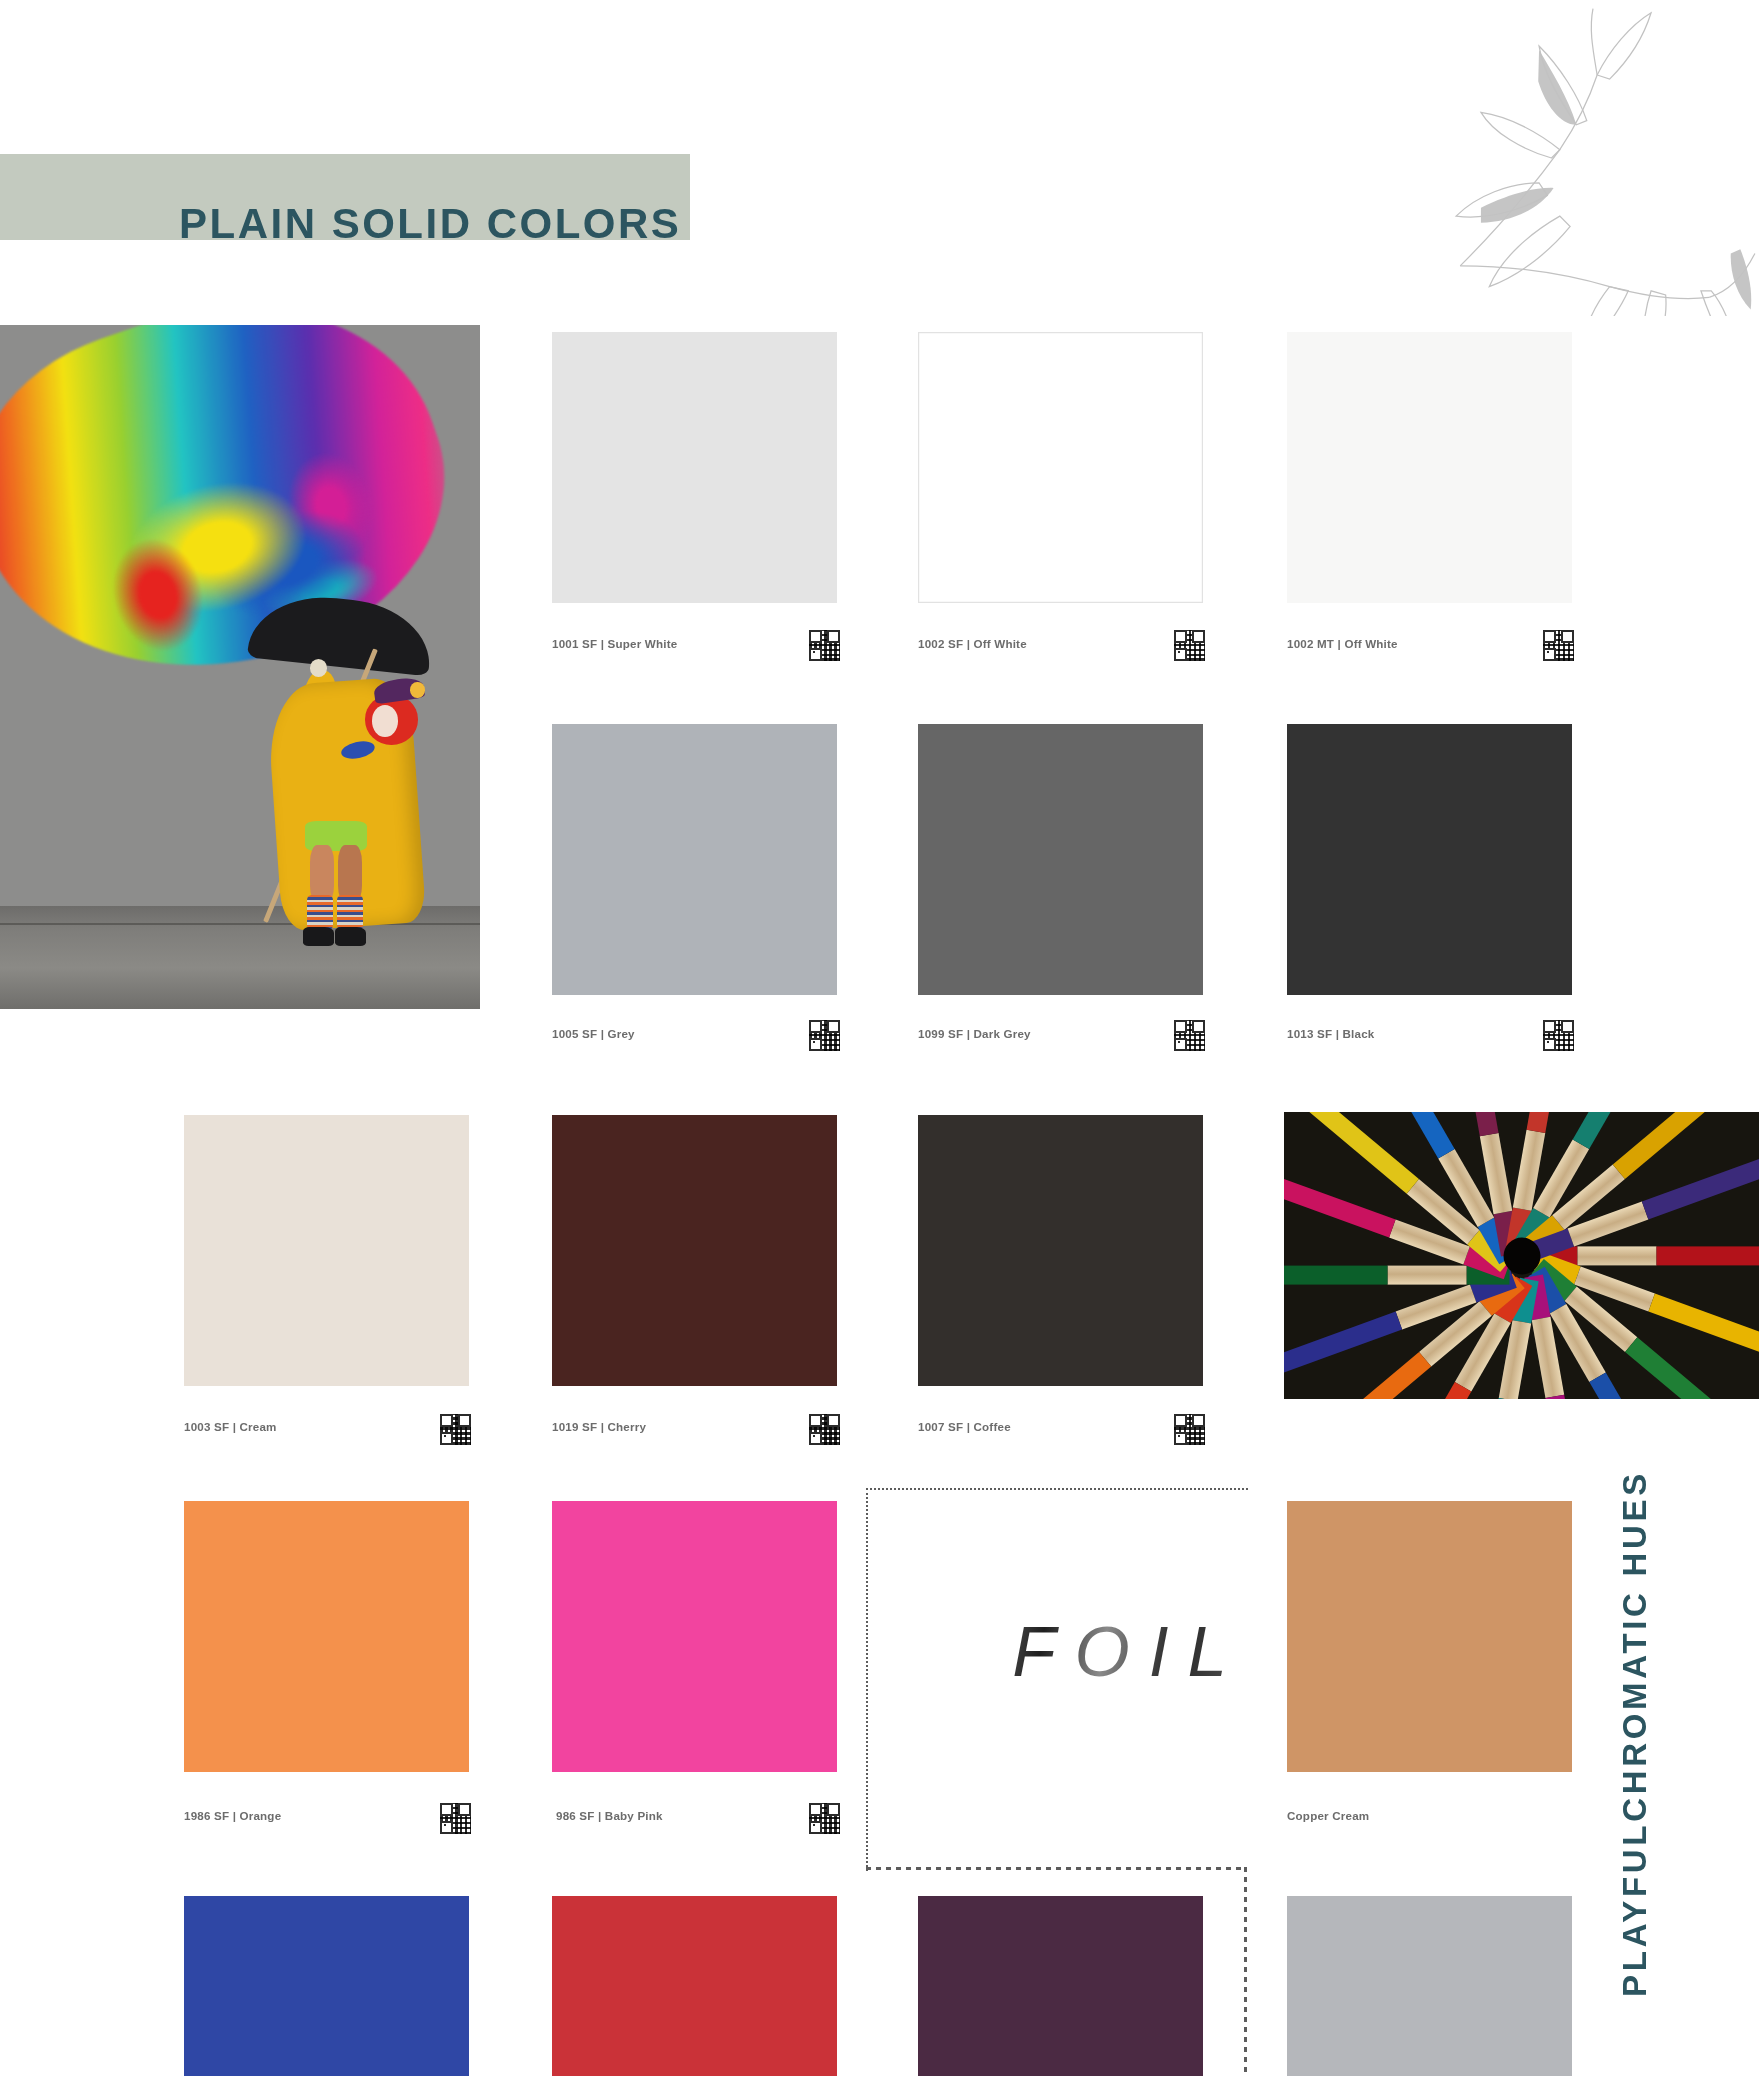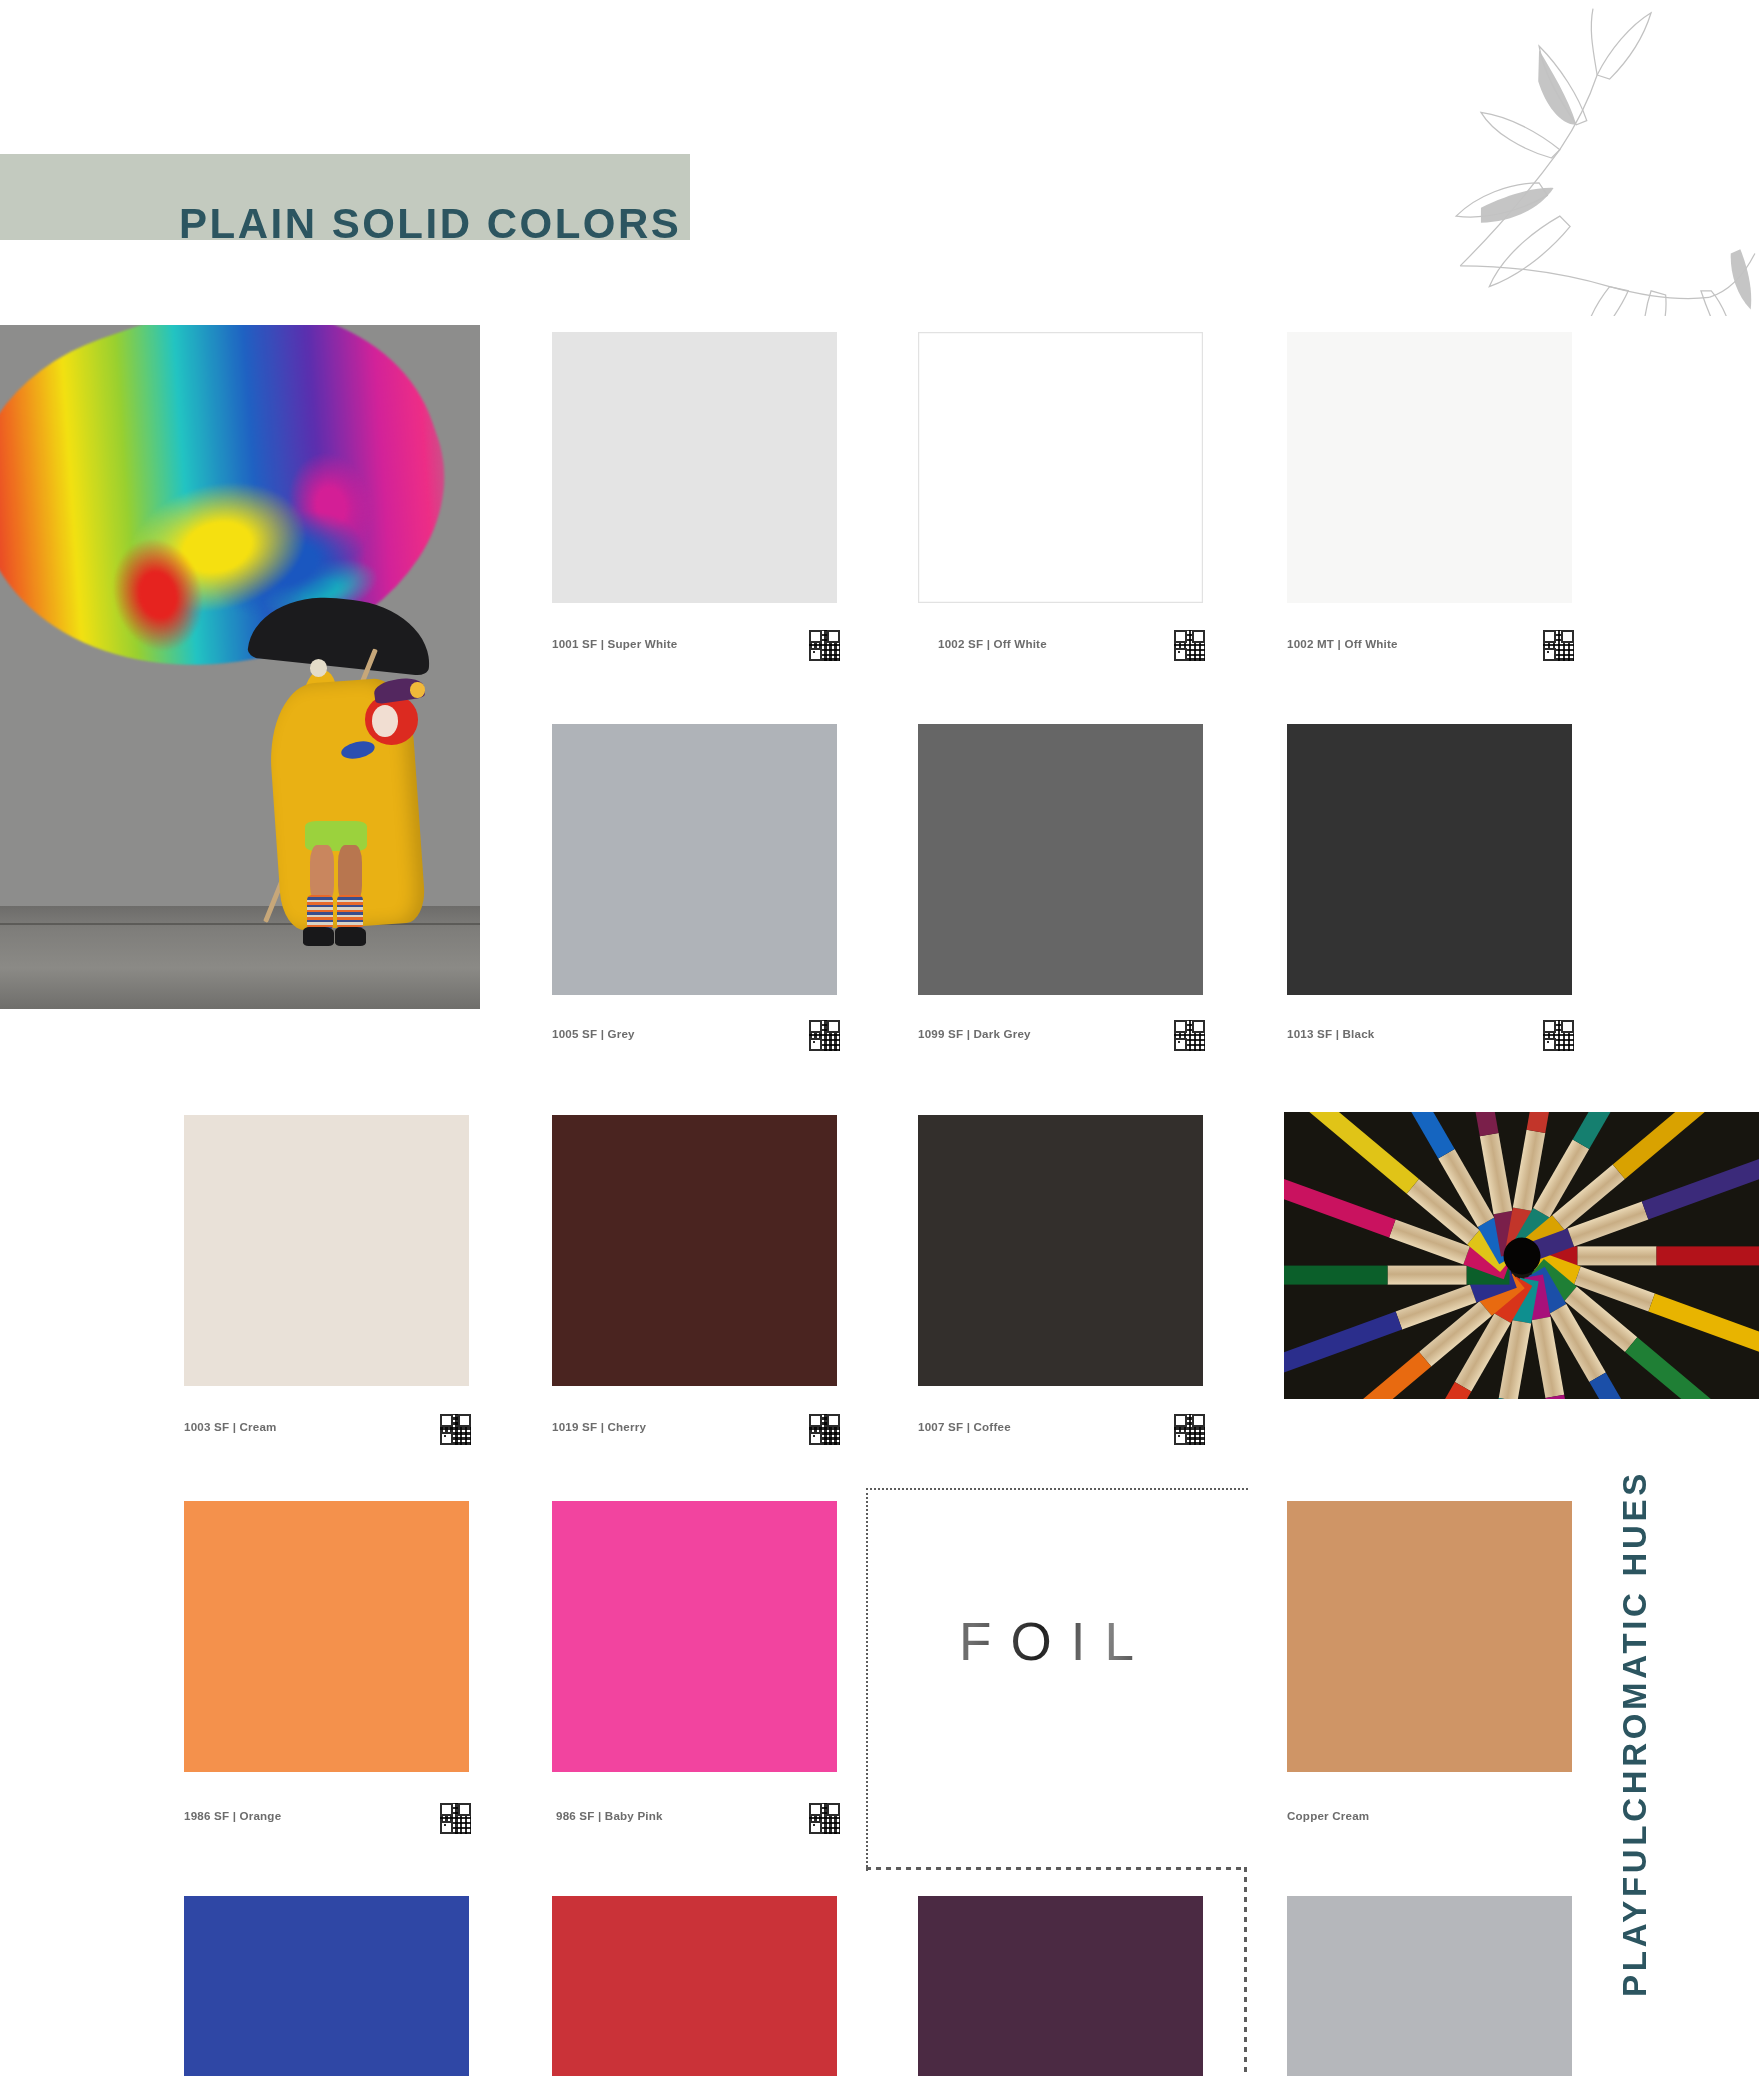--- a/index.html
+++ b/index.html
@@ -150,26 +150,27 @@
     background-image:linear-gradient(90deg,#5c5c5c 50%,transparent 0);
     background-size:10px 2.5px;
   }
   #foil-panel-r{
     position:absolute;left:1244px;top:1867px;width:2.5px;height:394px;
     background-image:linear-gradient(180deg,#5c5c5c 50%,transparent 0);
     background-size:2.5px 10px;
   }
   #foil-word{
     position:absolute;left:866px;top:1611px;width:380px;
-    text-align:center;font-size:53px;letter-spacing:19px;
+    text-align:right;font-size:71px;letter-spacing:19px;
     font-weight:300;color:#3b3b3b;
     background:linear-gradient(100deg,#2e2e2e 0%,#6f6f6f 28%,#1f1f1f 46%,#8a8a8a 62%,#262626 80%,#555 100%);
     -webkit-background-clip:text;background-clip:text;
     -webkit-text-fill-color:transparent;
     font-family:"Liberation Sans",sans-serif;
+    font-style:italic;
   }
 
   
   #vertical-title{
     position:absolute;left:1616px;top:1470px;
     transform-origin:left top;transform:rotate(-90deg) translate(-100%,0);
     font-size:33px;font-weight:bold;letter-spacing:3.7px;
     color:#2c5560;white-space:nowrap;
   }
 </style>
@@ -324,21 +325,21 @@
   <div class="pc-hub"></div>
 </div>
 
 <div id="swatch-grid">
     <div class="swatch" style="left: 552px; top: 332px; width: 285px; height: 271px; background: rgb(228, 228, 228);"></div>
     <div class="swatch-label" style="left: 552px; top: 637px;">1001 SF | Super White</div>
     <div class="qr" style="left: 809px; top: 630px;">
       <i></i>
     </div>
     <div class="swatch" style="left: 918px; top: 332px; width: 285px; height: 271px; background: rgb(255, 255, 255); box-shadow: rgb(226, 226, 226) 0px 0px 0px 1.2px inset;"></div>
-    <div class="swatch-label" style="left: 918px; top: 637px; margin-left: 20px;">1002 SF | Off White</div>
+    <div class="swatch-label" style="left: 918px; top: 637px;">1002 SF | Off White</div>
     <div class="qr" style="left: 1174px; top: 630px;">
       <i></i>
     </div>
     <div class="swatch" style="left: 1287px; top: 332px; width: 285px; height: 271px; background: rgb(247, 247, 246);"></div>
     <div class="swatch-label" style="left: 1287px; top: 637px;">1002 MT | Off White</div>
     <div class="qr" style="left: 1543px; top: 630px;">
       <i></i>
     </div>
     <div class="swatch" style="left: 552px; top: 724px; width: 285px; height: 271px; background: rgb(175, 179, 184);"></div>
     <div class="swatch-label" style="left: 552px; top: 1027px;">1005 SF | Grey</div>

